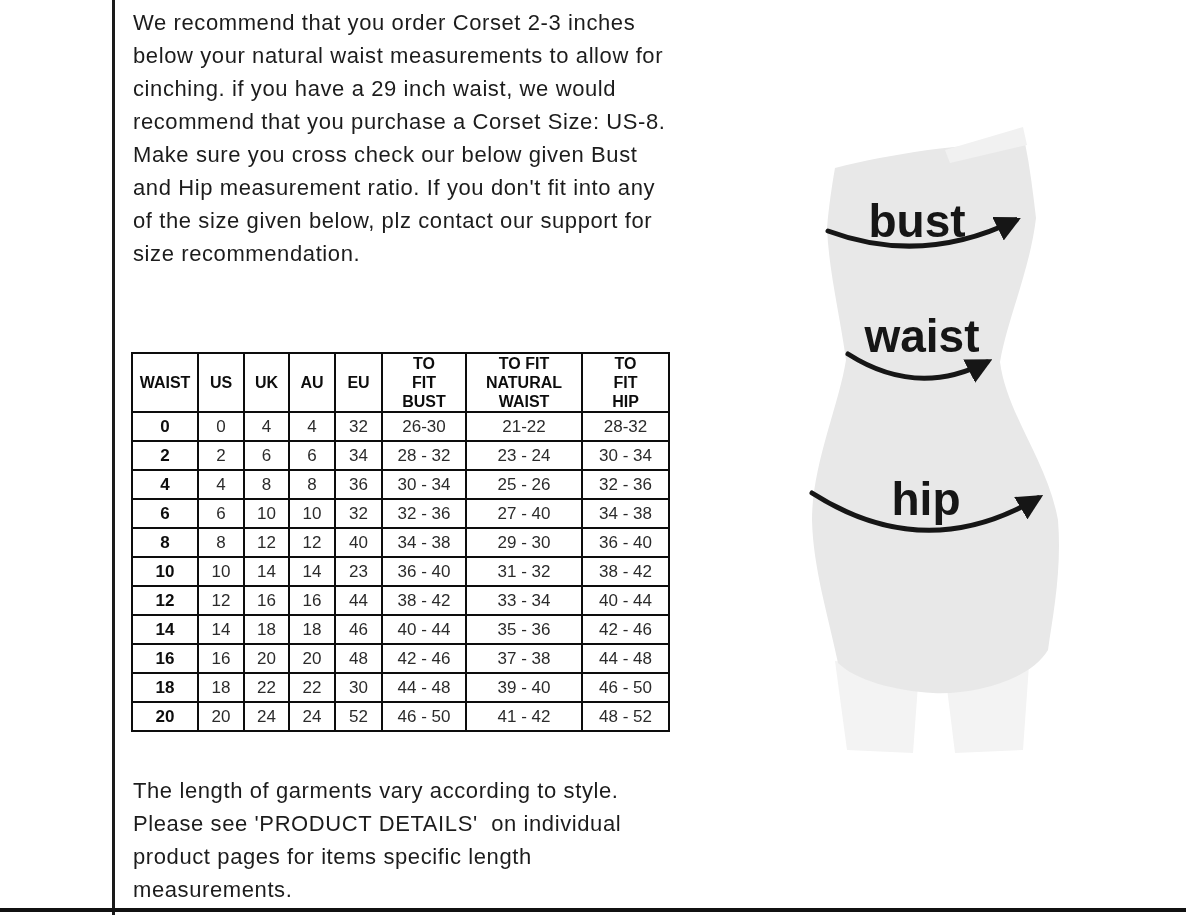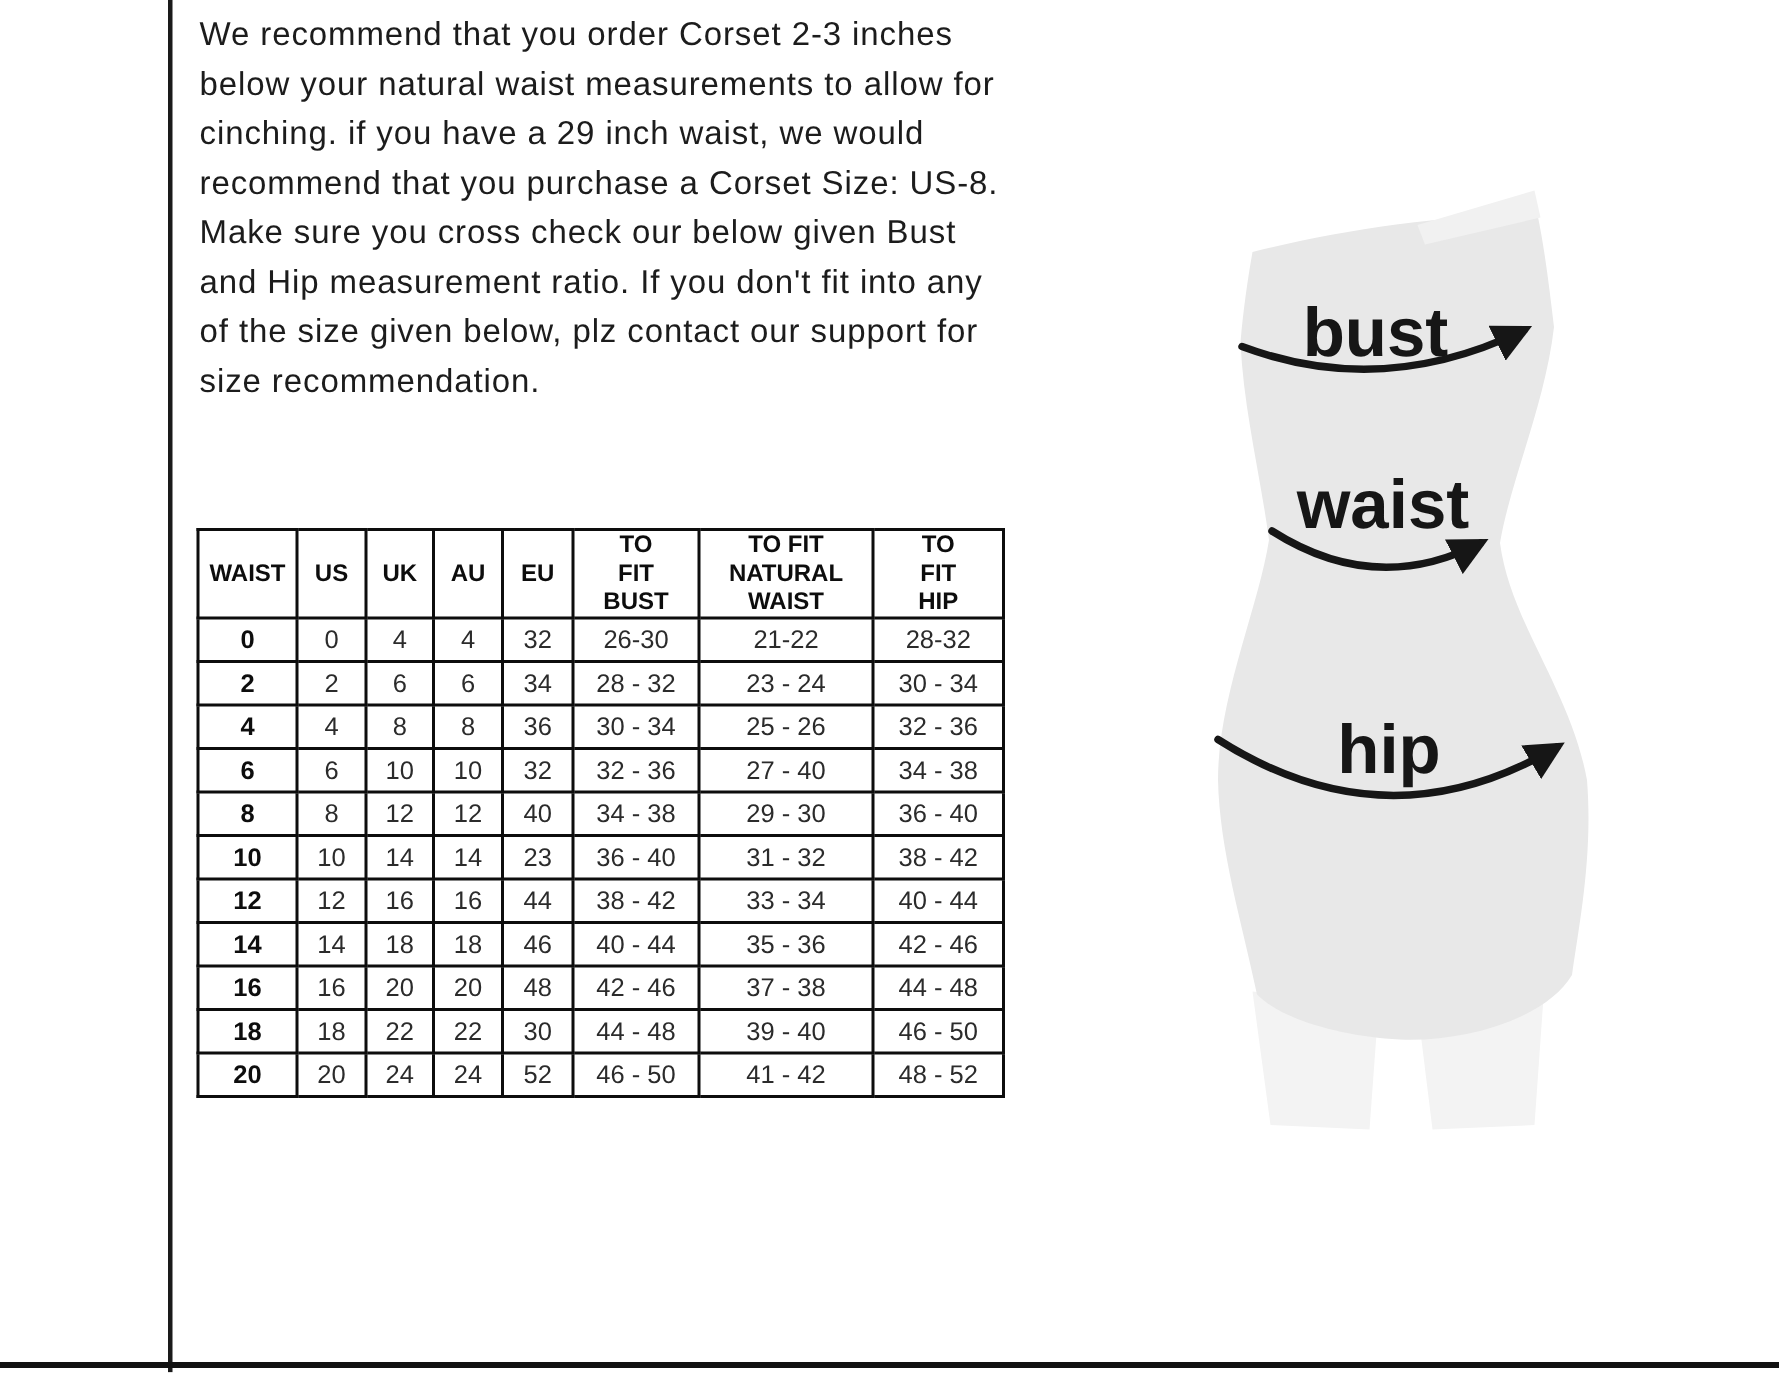--- a/index.html
+++ b/index.html
@@ -226,20 +226,21 @@
           <td>24</td>
           <td>24</td>
           <td>52</td>
           <td>46 - 50</td>
           <td>41 - 42</td>
           <td>48 - 52</td>
         </tr>
       </tbody>
   </table>
 
+  <p class="para footer">The length of garments vary according to style. Please see 'PRODUCT DETAILS'  on individual product pages for items specific length measurements.</p>
 
   <div class="figure">
     <svg width="290" height="680" viewBox="0 0 290 680" xmlns="http://www.w3.org/2000/svg">
       <defs>
         <marker id="arrowhead" markerWidth="5.2" markerHeight="5.2" refX="4" refY="2.6" orient="auto">
           <path d="M0,0 L5.2,2.6 L0,5.2 Z" fill="#161616"></path>
         </marker>
       </defs>
 
       <path d="M 40 556 L 124 566 L 118 648 L 52 645 Z" fill="#f3f3f3"></path>

